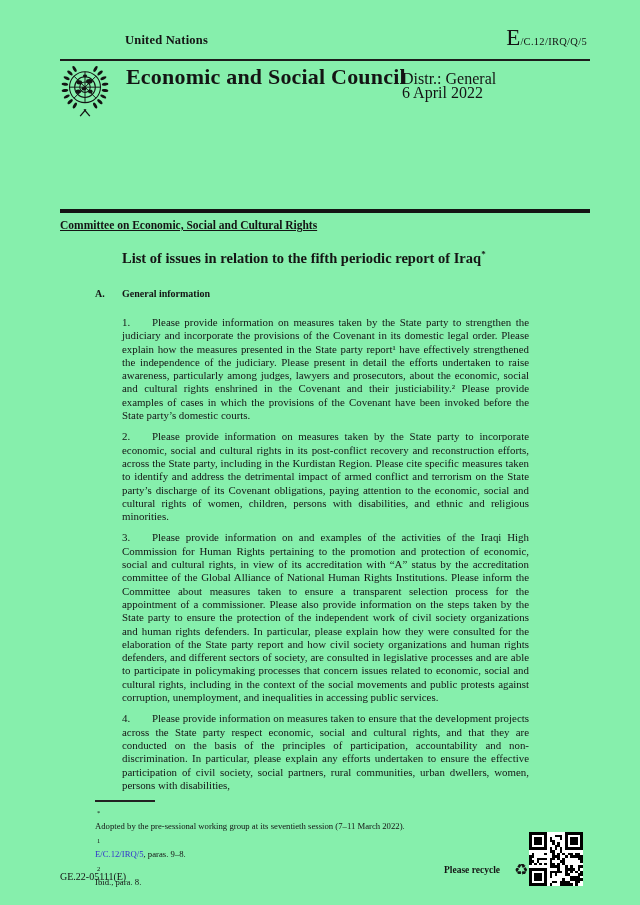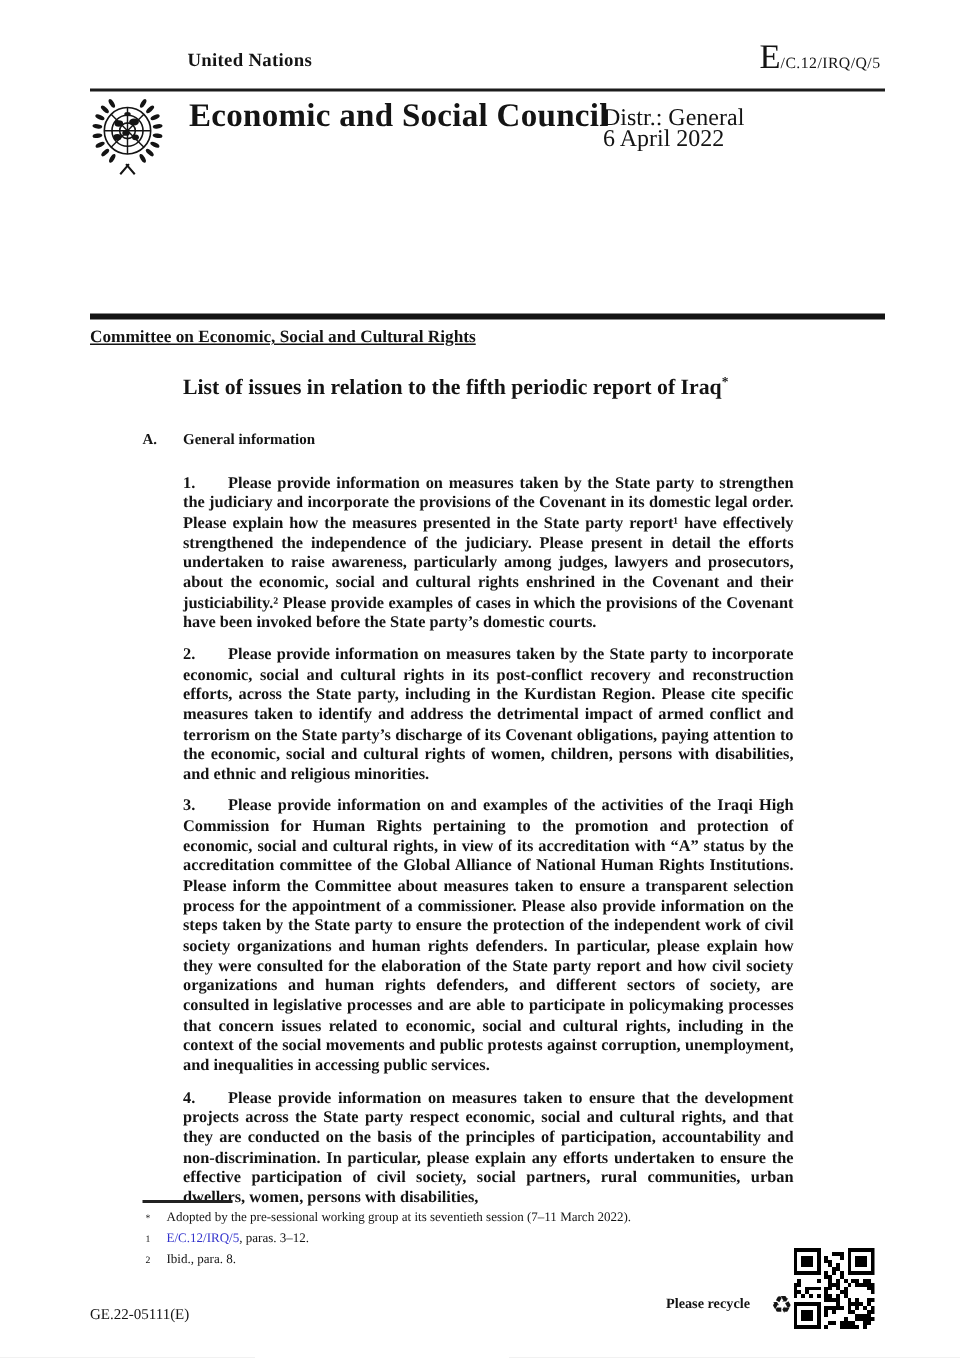--- a/index.html
+++ b/index.html
@@ -1,16 +1,16 @@
 <!DOCTYPE html>
 <html><head>
 <meta charset="utf-8">
 <style>
   html,body{margin:0;padding:0;background:#e8e8e8;}
-  .page{position:relative;width:640px;height:905px;margin:0 auto;background:#ffffff;
+  .page{position:relative;width:640px;height:905px;margin:0 auto;background:#86efac;
         font-family:"Liberation Serif",serif;color:#141414;overflow:hidden;}
 
   .un-name{position:absolute;left:125px;top:33px;font-size:12.5px;font-weight:bold;letter-spacing:.2px;}
   .symbol{position:absolute;right:53px;top:26px;display:flex;align-items:baseline;}
   .symbol .big{font-size:23px;line-height:23px;}
   .symbol .rest{font-size:10.5px;letter-spacing:.3px;}
 
   .rule-thin{position:absolute;left:60px;right:50px;top:59px;height:2px;background:#1c1c1c;}
 
   .emblem{position:absolute;left:56px;top:63px;width:58px;height:58px;}
@@ -22,27 +22,27 @@
   .rule-thick{position:absolute;left:60px;right:50px;top:209px;height:4px;background:#141414;}
   .committee{position:absolute;left:60px;top:219px;font-size:11.5px;font-weight:bold;text-decoration:underline;}
 
   .doc-title{position:absolute;left:122px;top:249px;width:455px;font-size:14.5px;font-weight:bold;}
   .doc-title sup{font-size:9px;}
 
   .section-head{position:absolute;left:95px;top:288px;font-size:10px;font-weight:bold;}
   .section-head .slabel{display:inline-block;width:27px;}
 
   .body-text{position:absolute;left:122px;top:316px;width:407px;font-size:10.9px;
-             line-height:13.3px;text-align:justify;font-weight:bold;}
+             line-height:13.3px;text-align:justify;}
   .body-text p{margin:0 0 8px 0;}
   .body-text .pnum{display:inline-block;width:30px;}
 
   .footnote-sep{position:absolute;left:95px;top:800px;width:60px;height:1.5px;background:#222;}
   .footnotes{position:absolute;left:95px;top:805px;width:445px;font-size:8.7px;line-height:13px;}
-  .frow{display:flex;}
+  .frow{display:flex;flex-direction:column;}
   .fmark{flex:0 0 14px;text-align:left;font-size:6.5px;padding-top:1px;padding-left:2px;}
   .flink{text-decoration:none;}
 
   .footer-doc{position:absolute;left:60px;top:871px;font-size:10px;}
   .recycle{position:absolute;left:444px;top:862px;display:flex;align-items:center;gap:14px;}
   .recycle .rlabel{font-size:9.5px;font-weight:bold;}
   .recycle .ricon{font-size:16px;line-height:16px;font-family:"DejaVu Sans",sans-serif;}
   .qr{position:absolute;left:529px;top:832px;width:54px;height:54px;}
 </style>
 </head>
@@ -120,21 +120,21 @@
 
   <div class="footnote-sep"></div>
 
   <div class="footnotes">
     <div class="frow">
       <sup class="fmark">*</sup>
       <span>Adopted by the pre-sessional working group at its seventieth session (7–11 March 2022).</span>
     </div>
     <div class="frow">
       <sup class="fmark">1</sup>
-      <span><a class="flink" id="fn-link" href="#" style="color: rgb(51, 51, 204);">E/C.12/IRQ/5</a><span>, paras. 3–12.</span></span>
+      <span><a class="flink" id="fn-link" href="#" style="color: rgb(51, 51, 204);">E/C.12/IRQ/5</a><span>, paras. 9–8.</span></span>
     </div>
     <div class="frow">
       <sup class="fmark">2</sup>
       <span>Ibid., para. 8.</span>
     </div>
   </div>
 
   <div class="footer-doc">GE.22-05111(E)</div>
 
   <div class="recycle">

